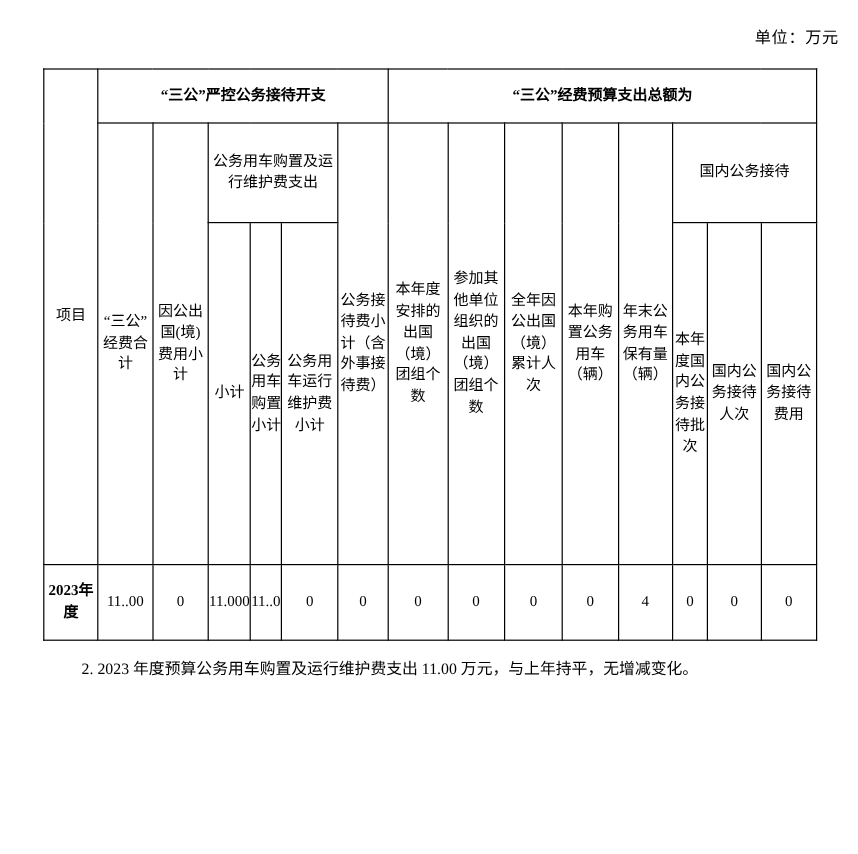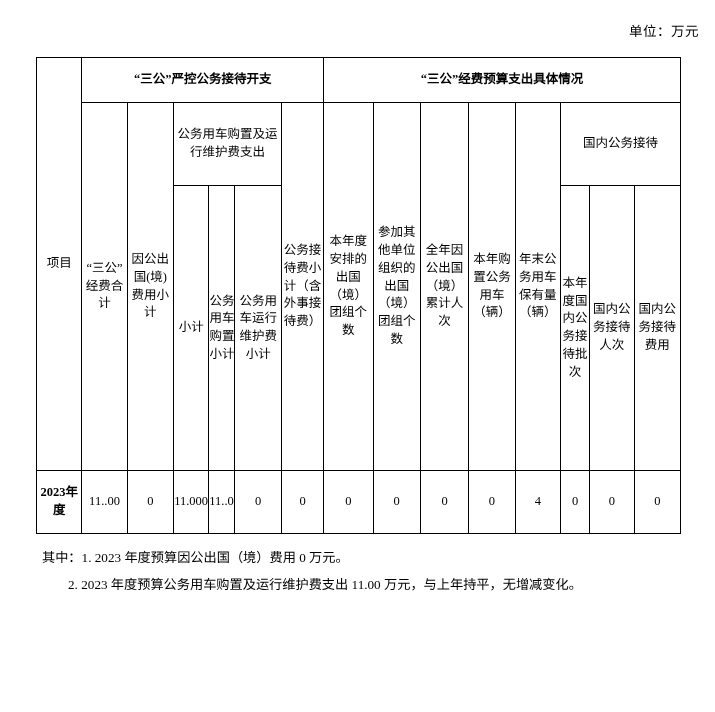--- a/index.html
+++ b/index.html
@@ -159,21 +159,21 @@
       <col style="width:45px">
       <col style="width:29px">
       <col style="width:44px">
       <col style="width:46px">
     </colgroup>
 
     <tbody>
         <tr>
       <td rowspan="3" class="vhead vhead-item">项目</td>
       <td colspan="6" class="group-head">“三公”严控公务接待开支</td>
-      <td colspan="8" class="group-head">“三公”经费预算支出具体情况</td>
+      <td colspan="8" class="group-head">“三公”经费预算支出总额为</td>
     </tr>
 
     <tr>
       <td rowspan="2" class="vhead">“三公”经费合计</td>
       <td rowspan="2" class="vhead">因公出国(境)费用小计</td>
       <td colspan="3" class="sub-head">公务用车购置及运行维护费支出</td>
       <td rowspan="2" class="vhead">公务接待费小计（含外事接待费）</td>
       <td rowspan="2" class="vhead">本年度安排的出国（境）团组个数</td>
       <td rowspan="2" class="vhead">参加其他单位组织的出国（境）团组个数</td>
       <td rowspan="2" class="vhead">全年因公出国（境）累计人次</td>
@@ -206,15 +206,14 @@
       <td class="datacell">4</td>
       <td class="datacell">0</td>
       <td class="datacell">0</td>
       <td class="datacell">0</td>
     </tr>
   </tbody>
     </table>
 </div>
 
 <div class="notes">
-  <p class="indent1">其中：1. 2023 年度预算因公出国（境）费用 0 万元。</p>
   <p class="indent2">2. 2023 年度预算公务用车购置及运行维护费支出 11.00 万元，与上年持平，无增减变化。</p>
 </div>
 
 </body></html>

